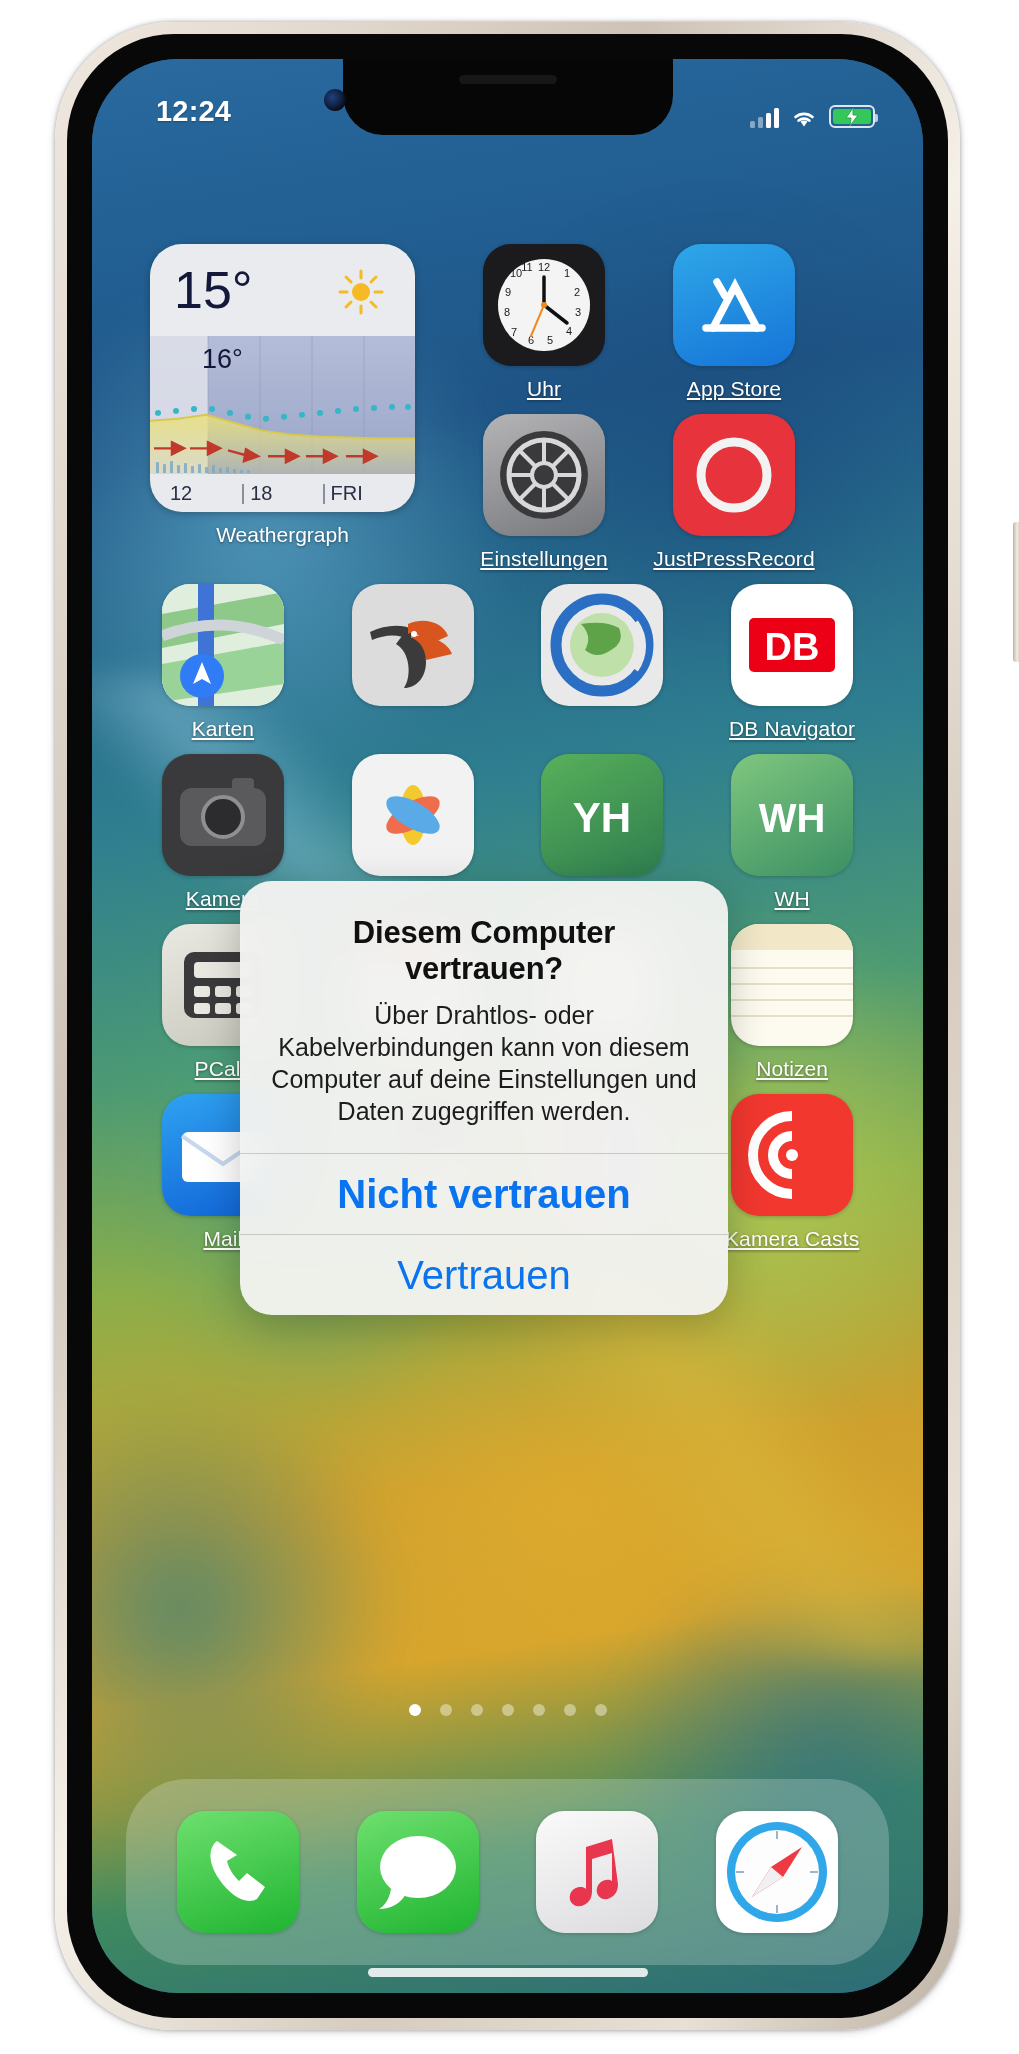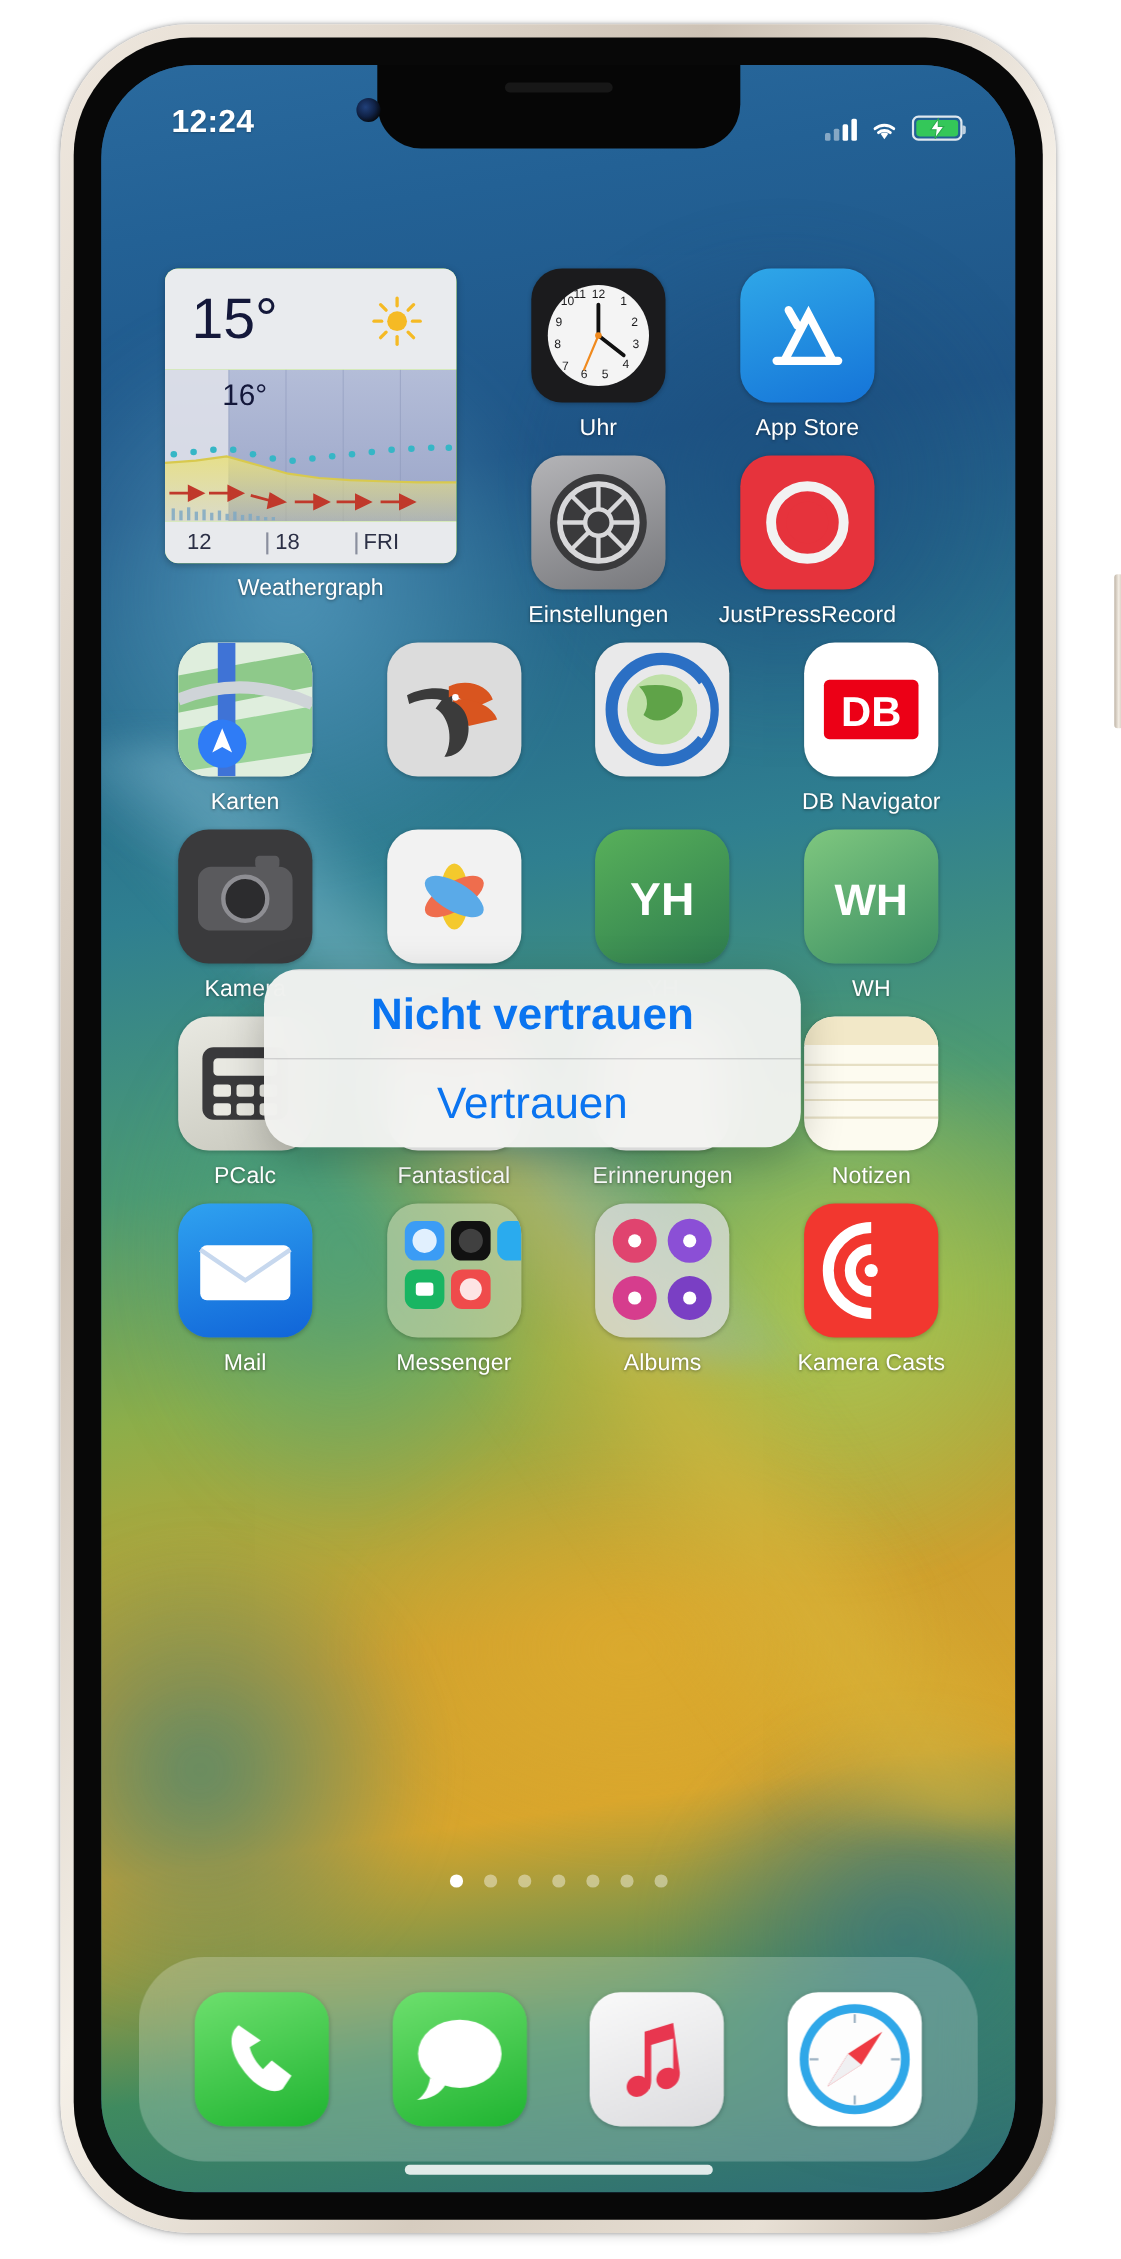--- a/index.html
+++ b/index.html
@@ -121,31 +121,31 @@
     padding: 0 36px;
   }
   .app { width: 150px; display: flex; flex-direction: column; align-items: center; }
   .app-icon {
     width: 122px; height: 122px; border-radius: 28px;
     position: relative; overflow: hidden;
     box-shadow: 0 1px 4px rgba(0,0,0,.22);
   }
   .app-label {
     margin-top: 11px; font-size: 21px; color: #fff; letter-spacing: .1px;
-    text-shadow: 0 1px 3px rgba(0,0,0,.45); white-space: nowrap;
+    text-shadow: 0 1px 3px rgba(0,0,0,.45); white-space: nowrap; text-decoration: underline;
   }
 
   
   #widget-weathergraph {
     position: absolute; left: 58px; top: 185px;
     width: 265px; height: 268px;
   }
   #wg-card {
-    width: 100%; height: 100%; border-radius: 12px; overflow: hidden;
-    background: #bef264; position: relative;
+    width: 100%; height: 100%; border-radius: 32px; overflow: hidden;
+    background: #0f766e; position: relative;
     box-shadow: 0 2px 7px rgba(0,0,0,.25);
   }
   #wg-top { height: 92px; position: relative; background: #e9ebee; }
   #wg-temp { position: absolute; left: 24px; top: 16px; font-size: 52px; color: #14183a; font-weight: 400; }
   #wg-sun { position: absolute; right: 30px; top: 24px; width: 48px; height: 48px; }
   #wg-chart { position: absolute; left: 0; right: 0; top: 92px; bottom: 38px; overflow: hidden; }
   #wg-second { position: absolute; left: 52px; top: 8px; font-size: 27px; color: #13173a; z-index: 3; }
   #wg-axis {
     position: absolute; left: 0; right: 0; bottom: 0; height: 38px;
     display: flex; align-items: center; background: #e8eaed;
@@ -643,20 +643,24 @@
               <polygon points="55,56 36,86 67,66" fill="#f0f0f2"></polygon>
             </svg>
           </div>
         </div>
 
         <div id="home-indicator"></div>
       </div>
 
       <div id="alert-overlay">
         <div id="alert">
+          <div id="alert-body">
+            <div id="alert-title">Diesem Computer vertrauen?</div>
+            <div id="alert-message">Über Drahtlos- oder Kabelverbindungen kann von diesem Computer auf deine Einstellungen und Daten zugegriffen werden.</div>
+          </div>
           <div class="alert-divider"></div>
           <div class="alert-btn" id="alert-btn-dont">Nicht vertrauen</div>
           <div class="alert-divider"></div>
           <div class="alert-btn" id="alert-btn-trust">Vertrauen</div>
         </div>
       </div>
 
       <div id="notch">
         <div id="notch-speaker"></div>
       </div>

